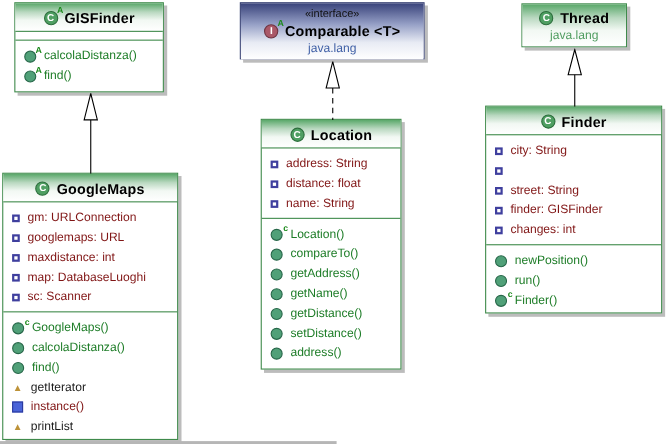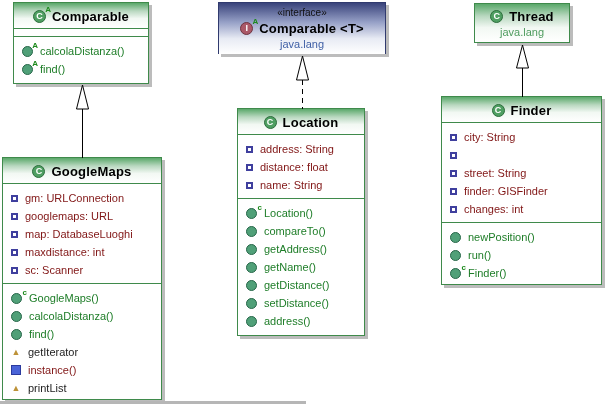--- a/index.html
+++ b/index.html
@@ -70,21 +70,21 @@
 
 <div id="canvas">
 
   <div class="uml-box" style="left:13px;top:2px;width:136px;height:82px;">
     <div class="hdr">
       <div class="titleline">
         <span class="cicon">
           <span class="letter">C</span>
           <span class="hbadge">A</span>
         </span>
-        <span class="title">Comparable</span>
+        <span class="title">GISFinder</span>
       </div>
     </div>
     <div class="iface-fields-empty"></div>
     <div class="methods">
       <div class="row">
         <span class="micon">
             <span class="mbadge">A</span>
           </span>
         <span class="lbl grn">calcolaDistanza()</span>
       </div>
@@ -136,25 +136,25 @@
       <div class="row">
         <span class="ficon"></span>
         <span class="lbl red">gm: URLConnection</span>
       </div>
       <div class="row">
         <span class="ficon"></span>
         <span class="lbl red">googlemaps: URL</span>
       </div>
       <div class="row">
         <span class="ficon"></span>
+        <span class="lbl red">maxdistance: int</span>
+      </div>
+      <div class="row">
+        <span class="ficon"></span>
         <span class="lbl red">map: DatabaseLuoghi</span>
-      </div>
-      <div class="row">
-        <span class="ficon"></span>
-        <span class="lbl red">maxdistance: int</span>
       </div>
       <div class="row">
         <span class="ficon"></span>
         <span class="lbl red">sc: Scanner</span>
       </div>
     </div>
     <div class="methods">
       <div class="row">
         <span class="micon">
             <span class="mbadge">c</span>

